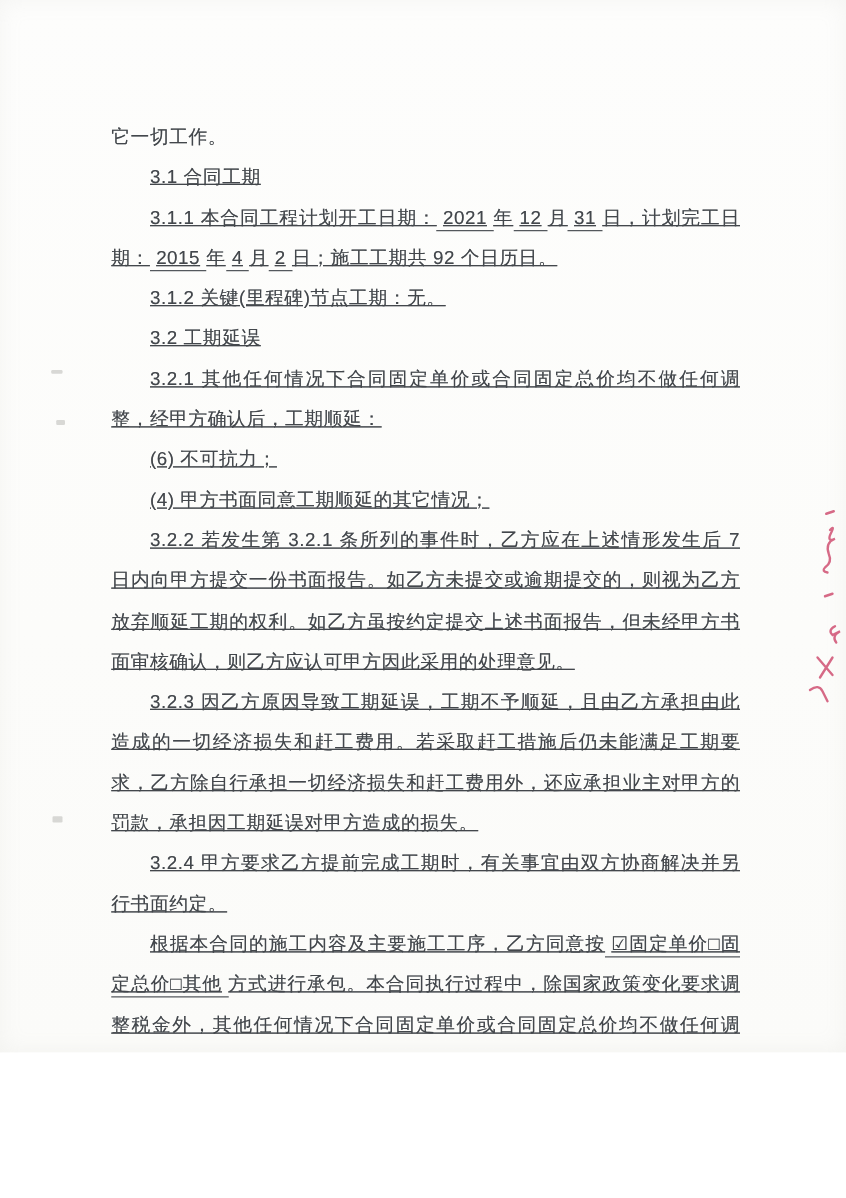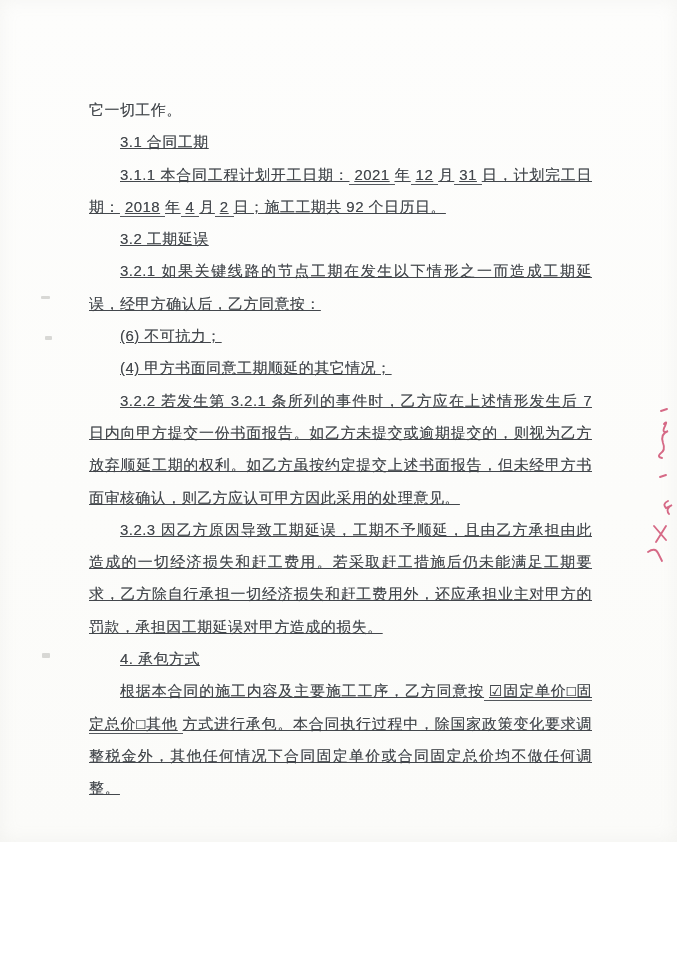--- a/index.html
+++ b/index.html
@@ -60,28 +60,29 @@
   }
 </style>
 </head>
 <body>
 
 <div class="paper">
 
   <div class="content">
       <p class="para"><span>它一切工作。</span></p>
       <p class="para indent"><span>3.1 合同工期</span></p>
-      <p class="para indent"><span>3.1.1 本合同工程计划开工日期：</span><span class="u">2021</span><span>年</span><span class="u">12</span><span>月</span><span class="u">31</span><span>日，计划完工日期：</span><span class="u">2018</span><span>年</span><span class="u">4</span><span>月</span><span class="u">2</span><span>日；施工工期共 92 个日历日。</span></p>
+      <p class="para indent"><span>3.1.1 本合同工程计划开工日期：</span><span class="u">2021</span><span>年</span><span class="u">12</span><span>月</span><span class="u">31</span><span>日，计划完工日期：</span><span class="u">2015</span><span>年</span><span class="u">4</span><span>月</span><span class="u">2</span><span>日；施工工期共 92 个日历日。</span></p>
+      <p class="para indent"><span>3.1.2 关键(里程碑)节点工期：无。</span></p>
       <p class="para indent"><span>3.2 工期延误</span></p>
-      <p class="para indent"><span>3.2.1 如果关键线路的节点工期在发生以下情形之一而造成工期延误，经甲方确认后，乙方同意按：</span></p>
+      <p class="para indent"><span>3.2.1 其他任何情况下合同固定单价或合同固定总价均不做任何调整，经甲方确认后，工期顺延：</span></p>
       <p class="para indent"><span>(6) 不可抗力；</span></p>
       <p class="para indent"><span>(4) 甲方书面同意工期顺延的其它情况；</span></p>
       <p class="para indent"><span>3.2.2 若发生第 3.2.1 条所列的事件时，乙方应在上述情形发生后 7 日内向甲方提交一份书面报告。如乙方未提交或逾期提交的，则视为乙方放弃顺延工期的权利。如乙方虽按约定提交上述书面报告，但未经甲方书面审核确认，则乙方应认可甲方因此采用的处理意见。</span></p>
       <p class="para indent"><span>3.2.3 因乙方原因导致工期延误，工期不予顺延，且由乙方承担由此造成的一切经济损失和赶工费用。若采取赶工措施后仍未能满足工期要求，乙方除自行承担一切经济损失和赶工费用外，还应承担业主对甲方的罚款，承担因工期延误对甲方造成的损失。</span></p>
-      <p class="para indent"><span>4. 承包方式</span></p>
+      <p class="para indent"><span>3.2.4 甲方要求乙方提前完成工期时，有关事宜由双方协商解决并另行书面约定。</span></p>
       <p class="para indent"><span>根据本合同的施工内容及主要施工工序，乙方同意按</span><span class="u">☑固定单价□固定总价□其他</span><span>方式进行承包。本合同执行过程中，除国家政策变化要求调整税金外，其他任何情况下合同固定单价或合同固定总价均不做任何调整。</span></p>
     </div>
 
   <div class="speck speck-1"></div>
   <div class="speck speck-2"></div>
   <div class="speck speck-3"></div>
 
   <svg class="red-marks" width="43" height="172" viewBox="0 0 43 172">
     <g stroke="#d15677" stroke-width="1.9" fill="none" stroke-linecap="round" opacity="0.88">
       <path d="M27 11 l6 -2"></path>

